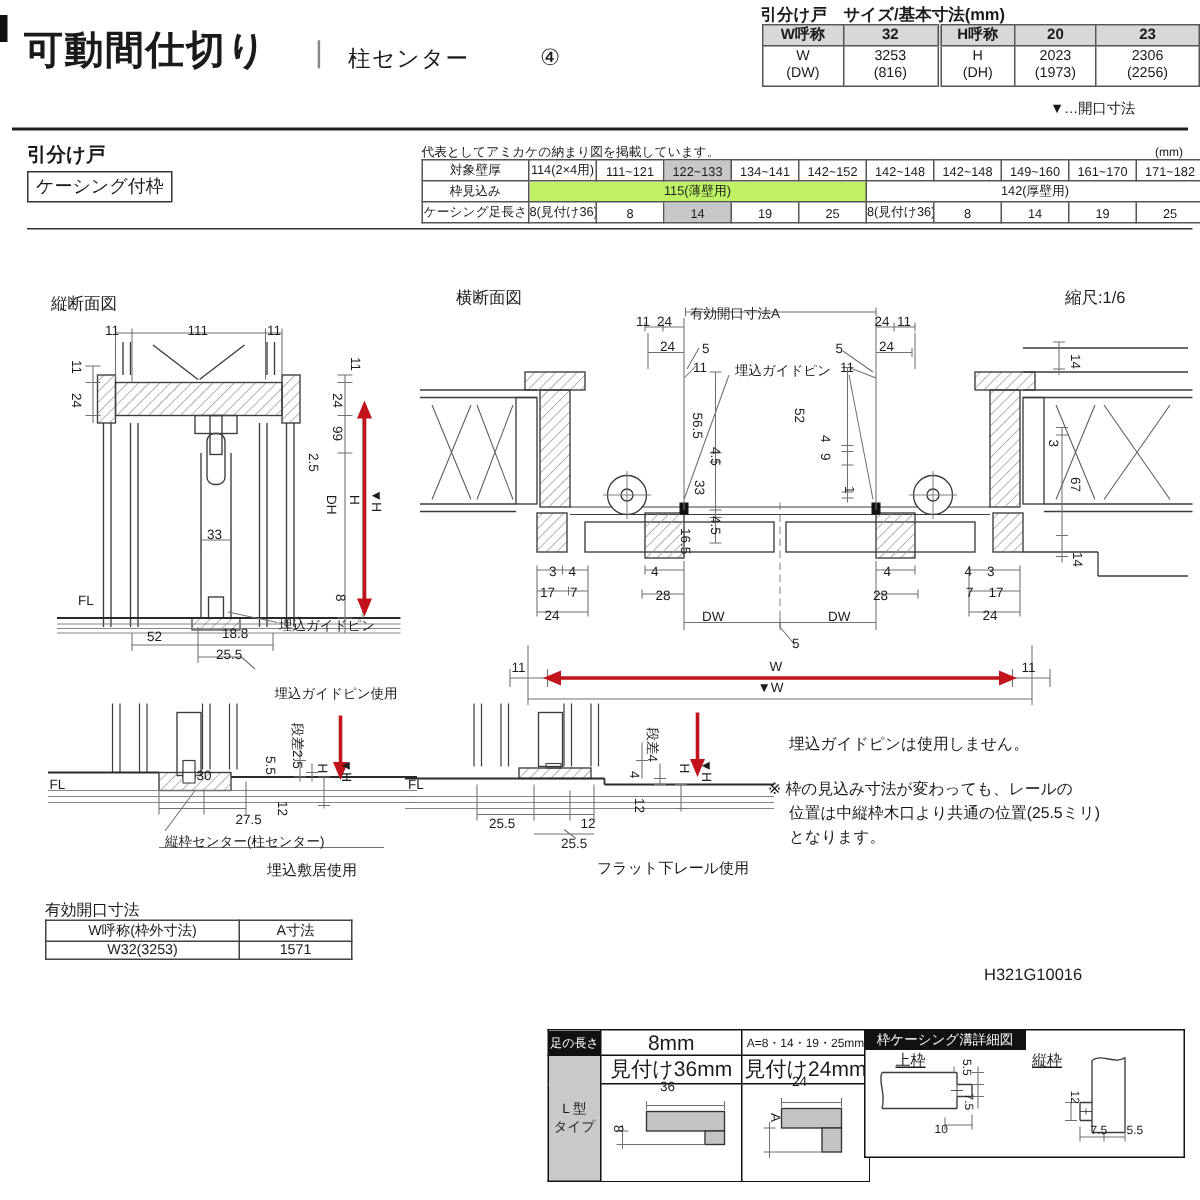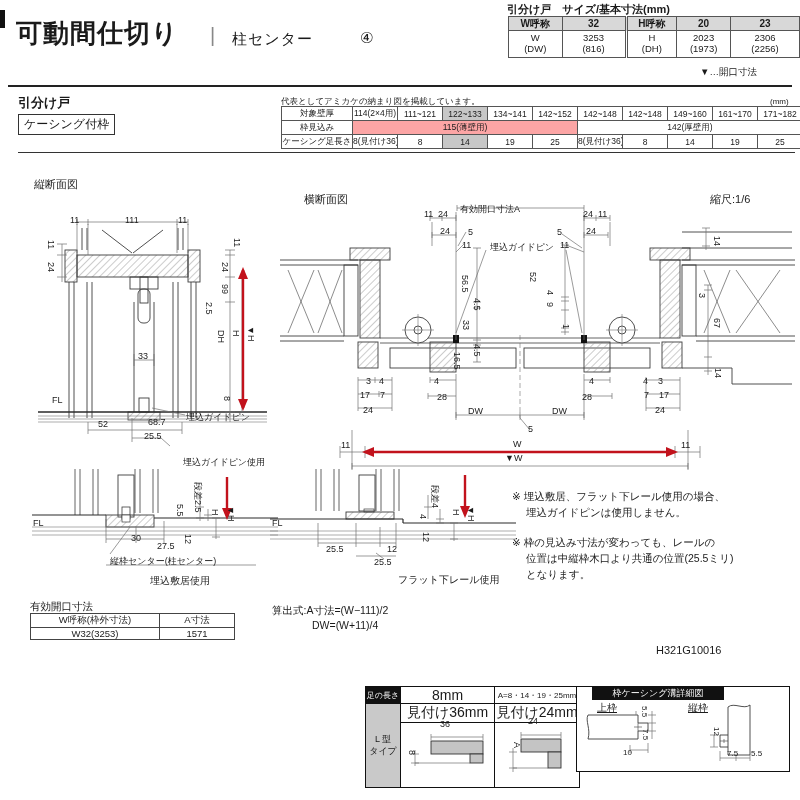--- a/index.html
+++ b/index.html
@@ -25,21 +25,21 @@
   .lead-series{left:18px;top:94px;font-size:13px;font-weight:bold;}
   .lead-frame{left:18px;top:114px;font-size:12px;border:1px solid #333;padding:1px 5px;}
   
   .wall-note{left:281px;top:96px;font-size:8.5px;}
   .wall-unit{left:770px;top:97px;font-size:8px;}
   .wall-tbl{border-collapse:collapse;font-size:8.5px;text-align:center;table-layout:fixed;}
   .wall-tbl td{border:1px solid #555;height:13px;padding:0;overflow:hidden;white-space:nowrap;}
   .wall-tbl .lbl{width:70px;}
   .wall-tbl .c{width:44px;}
   .wall-tbl .hl{background:#c7c7c7;}
-  .wall-tbl .hl2{background:#fca5a5;}
+  .wall-tbl .hl2{background:#bef264;}
   
   .notes{left:512px;top:488px;font-size:10.5px;line-height:16px;}
   .note-block{margin-bottom:14px;}
   .note-line2{padding-left:14px;}
   
   .op-caption{left:30px;top:600px;font-size:10.5px;}
   .op-tbl{border-collapse:collapse;font-size:9.5px;text-align:center;}
   .op-tbl td{border:1px solid #444;padding:0 4px;}
   .op-tbl .h{width:120px;height:13px;}
   .op-tbl .a{width:66px;}
@@ -49,21 +49,21 @@
   .doc-code{left:656px;top:644px;font-size:11px;}
   
   .btm-tbl{border-collapse:collapse;font-size:8.5px;text-align:center;table-layout:fixed;}
   .btm-tbl td{border:1px solid #111;padding:0;overflow:hidden;}
   .btm-tbl .blk{background:#111;color:#fff;width:34px;height:14px;font-size:8px;}
   .btm-tbl .hcell{height:14px;background:#fff;font-size:14px;}
   .btm-tbl .type{background:#c9c9c9;font-size:9px;line-height:1.3;}
   .btm-tbl .draw{height:62px;background:#fff;position:relative;}
   
   .detail-box{left:576px;top:686px;width:212px;height:84px;border:1.5px solid #111;background:#fff;}
-  .detail-hd{left:592px;top:686px;width:132px;height:14px;background:#111;color:#fff;
+  .detail-hd{left:576px;top:686px;width:108px;height:14px;background:#111;color:#fff;
              font-size:9px;line-height:14px;text-align:center;}
   
   .ann{position:absolute;font-size:9px;line-height:1;color:#1c1c1c;white-space:nowrap;z-index:5;}
   .ann.rot{writing-mode:vertical-rl;text-orientation:sideways;}
   .ann.und{text-decoration:underline;}
   svg{position:absolute;overflow:visible;}
 </style>
 </head>
 <body>
 
@@ -282,21 +282,20 @@
     <path d="M172,54 V68 M168,64 H176 M168,68 H176 M160,40 V64 M156,52 H164
              M186,68 V86 M182,68 H190 M182,84 H190
              M50,68 V92 M88,68 V92 M112,72 V92 M128,68 V92
              M50,88 H128 M88,101 H128 M108,98 L116,104" stroke="#707070" stroke-width="0.7" fill="none"></path>
     <line x1="197" y1="20" x2="197" y2="58" stroke="#c2121c" stroke-width="2.4"></line>
     <polygon points="197,63 192,51 202,51" fill="#c2121c"></polygon>
   </svg>
 
   <div class="abs notes">
     <div class="note-block">
-      <div>※ 埋込敷居、フラット下レール使用の場合、</div>
       <div class="note-line2">埋込ガイドピンは使用しません。</div>
     </div>
     <div class="note-block">
       <div>※ 枠の見込み寸法が変わっても、レールの</div>
       <div class="note-line2">位置は中縦枠木口より共通の位置(25.5ミリ)</div>
       <div class="note-line2">となります。</div>
     </div>
   </div>
 
   <div class="abs op-caption">有効開口寸法</div>
@@ -306,24 +305,20 @@
       <td class="h">W呼称(枠外寸法)</td>
       <td class="a">A寸法</td>
     </tr>
     <tr>
       <td>W32(3253)</td>
       <td>1571</td>
     </tr>
   </tbody>
     </table>
 
-  <div class="abs formula">
-    <div>算出式:A寸法=(W−111)/2</div>
-    <div class="l2">DW=(W+11)/4</div>
-  </div>
 
   <div class="abs doc-code">H321G10016</div>
 
   <table class="abs btm-tbl" style="left:365px;top:686px;width:211px;">
     <tbody>
         <tr>
       <td class="blk">足の長さ</td>
       <td class="hcell" style="width:93px">8mm</td>
       <td class="hcell" style="width:84px;font-size:8px">A=8・14・19・25mm</td>
     </tr>
@@ -364,38 +359,38 @@
     <path d="M58,14 V18 M74,14 V42 M70,18 H78 M70,26 H78 M70,34 H78
              M52,48 V56 M70,46 V56 M52,53 H70" stroke="#707070" stroke-width="0.7" fill="none"></path>
     <path d="M150,10 C156,5 166,13 172,8 M150,10 V58 M172,8 V58 M150,58 H172
              M150,38 H142 M142,38 V50 M142,50 H150" stroke="#3c3c3c" stroke-width="0.9" fill="none"></path>
     <path d="M146,42 V46 M142,44 H150" stroke="#3c3c3c" stroke-width="0.6" fill="none"></path>
     <path d="M136,38 V50 M132,38 H140 M132,50 H140
              M142,54 V64 M158,58 V64 M172,58 V64 M142,61 H172" stroke="#707070" stroke-width="0.7" fill="none"></path>
   </svg>
 
   <div class="abs" id="annot-layer" style="left:0;top:0;width:800px;height:800px;pointer-events:none;">
-      <span class="ann" style="left: 34px; top: 179px; font-size: 11px;">縦断面図</span>
+      <span class="ann" style="left: 34px; top: 198px; font-size: 11px;">縦断面図</span>
       <span class="ann" style="left: 70px; top: 216px;">11</span>
       <span class="ann" style="left: 125px; top: 216px;">111</span>
       <span class="ann" style="left: 178px; top: 216px;">11</span>
       <span class="ann rot" style="left: 46px; top: 240px;">11</span>
       <span class="ann rot" style="left: 46px; top: 262px;">24</span>
       <span class="ann rot" style="left: 232px; top: 238px;">11</span>
       <span class="ann rot" style="left: 220px; top: 262px;">24</span>
       <span class="ann rot" style="left: 220px; top: 284px;">99</span>
       <span class="ann rot" style="left: 204px; top: 302px;">2.5</span>
       <span class="ann rot" style="left: 216px; top: 330px;">DH</span>
       <span class="ann rot" style="left: 231px; top: 330px;">H</span>
       <span class="ann rot" style="left: 246px; top: 326px;">▼H</span>
       <span class="ann rot" style="left: 222px; top: 396px;">8</span>
       <span class="ann" style="left: 138px; top: 352px;">33</span>
       <span class="ann" style="left: 52px; top: 396px;">FL</span>
       <span class="ann" style="left: 98px; top: 420px;">52</span>
-      <span class="ann" style="left: 148px; top: 418px;">68.7</span>
+      <span class="ann" style="left: 148px; top: 418px;">18.8</span>
       <span class="ann" style="left: 144px; top: 432px;">25.5</span>
       <span class="ann" style="left: 186px; top: 413px;">埋込ガイドピン</span>
       <span class="ann" style="left: 304px; top: 194px; font-size: 11px;">横断面図</span>
       <span class="ann" style="left: 710px; top: 194px; font-size: 11px;">縮尺:1/6</span>
       <span class="ann" style="left: 460px; top: 205px;">有効開口寸法A</span>
       <span class="ann" style="left: 490px; top: 243px;">埋込ガイドピン</span>
       <span class="ann" style="left: 424px; top: 210px;">11</span>
       <span class="ann" style="left: 438px; top: 210px;">24</span>
       <span class="ann" style="left: 440px; top: 227px;">24</span>
       <span class="ann" style="left: 468px; top: 228px;">5</span>
@@ -439,24 +434,24 @@
       <span class="ann" style="left: 513px; top: 440px;">W</span>
       <span class="ann" style="left: 681px; top: 441px;">11</span>
       <span class="ann" style="left: 505px; top: 454px;">▼W</span>
       <span class="ann" style="left: 183px; top: 458px;">埋込ガイドピン使用</span>
       <span class="ann rot" style="left: 193px; top: 482px;">段差2.5</span>
       <span class="ann rot" style="left: 175px; top: 504px;">5.5</span>
       <span class="ann rot" style="left: 210px; top: 509px;">H</span>
       <span class="ann rot" style="left: 226px; top: 506px;">▼H</span>
       <span class="ann" style="left: 33px; top: 519px;">FL</span>
       <span class="ann rot" style="left: 183px; top: 534px;">12</span>
-      <span class="ann" style="left: 131px; top: 534px;">30</span>
+      <span class="ann" style="left: 131px; top: 513px;">30</span>
       <span class="ann" style="left: 157px; top: 542px;">27.5</span>
       <span class="ann" style="left: 110px; top: 557px;">縦枠センター(柱センター)</span>
-      <span class="ann" style="left: 150px; top: 576px; font-size: 10px;">埋込敷居使用</span>
+      <span class="ann" style="left: 178px; top: 576px; font-size: 10px;">埋込敷居使用</span>
       <span class="ann rot" style="left: 430px; top: 485px;">段差4</span>
       <span class="ann rot" style="left: 418px; top: 514px;">4</span>
       <span class="ann rot" style="left: 451px; top: 509px;">H</span>
       <span class="ann rot" style="left: 466px; top: 506px;">▼H</span>
       <span class="ann" style="left: 272px; top: 519px;">FL</span>
       <span class="ann rot" style="left: 421px; top: 532px;">12</span>
       <span class="ann" style="left: 326px; top: 545px;">25.5</span>
       <span class="ann" style="left: 387px; top: 545px;">12</span>
       <span class="ann" style="left: 374px; top: 558px;">25.5</span>
       <span class="ann" style="left: 398px; top: 575px; font-size: 10px;">フラット下レール使用</span>

